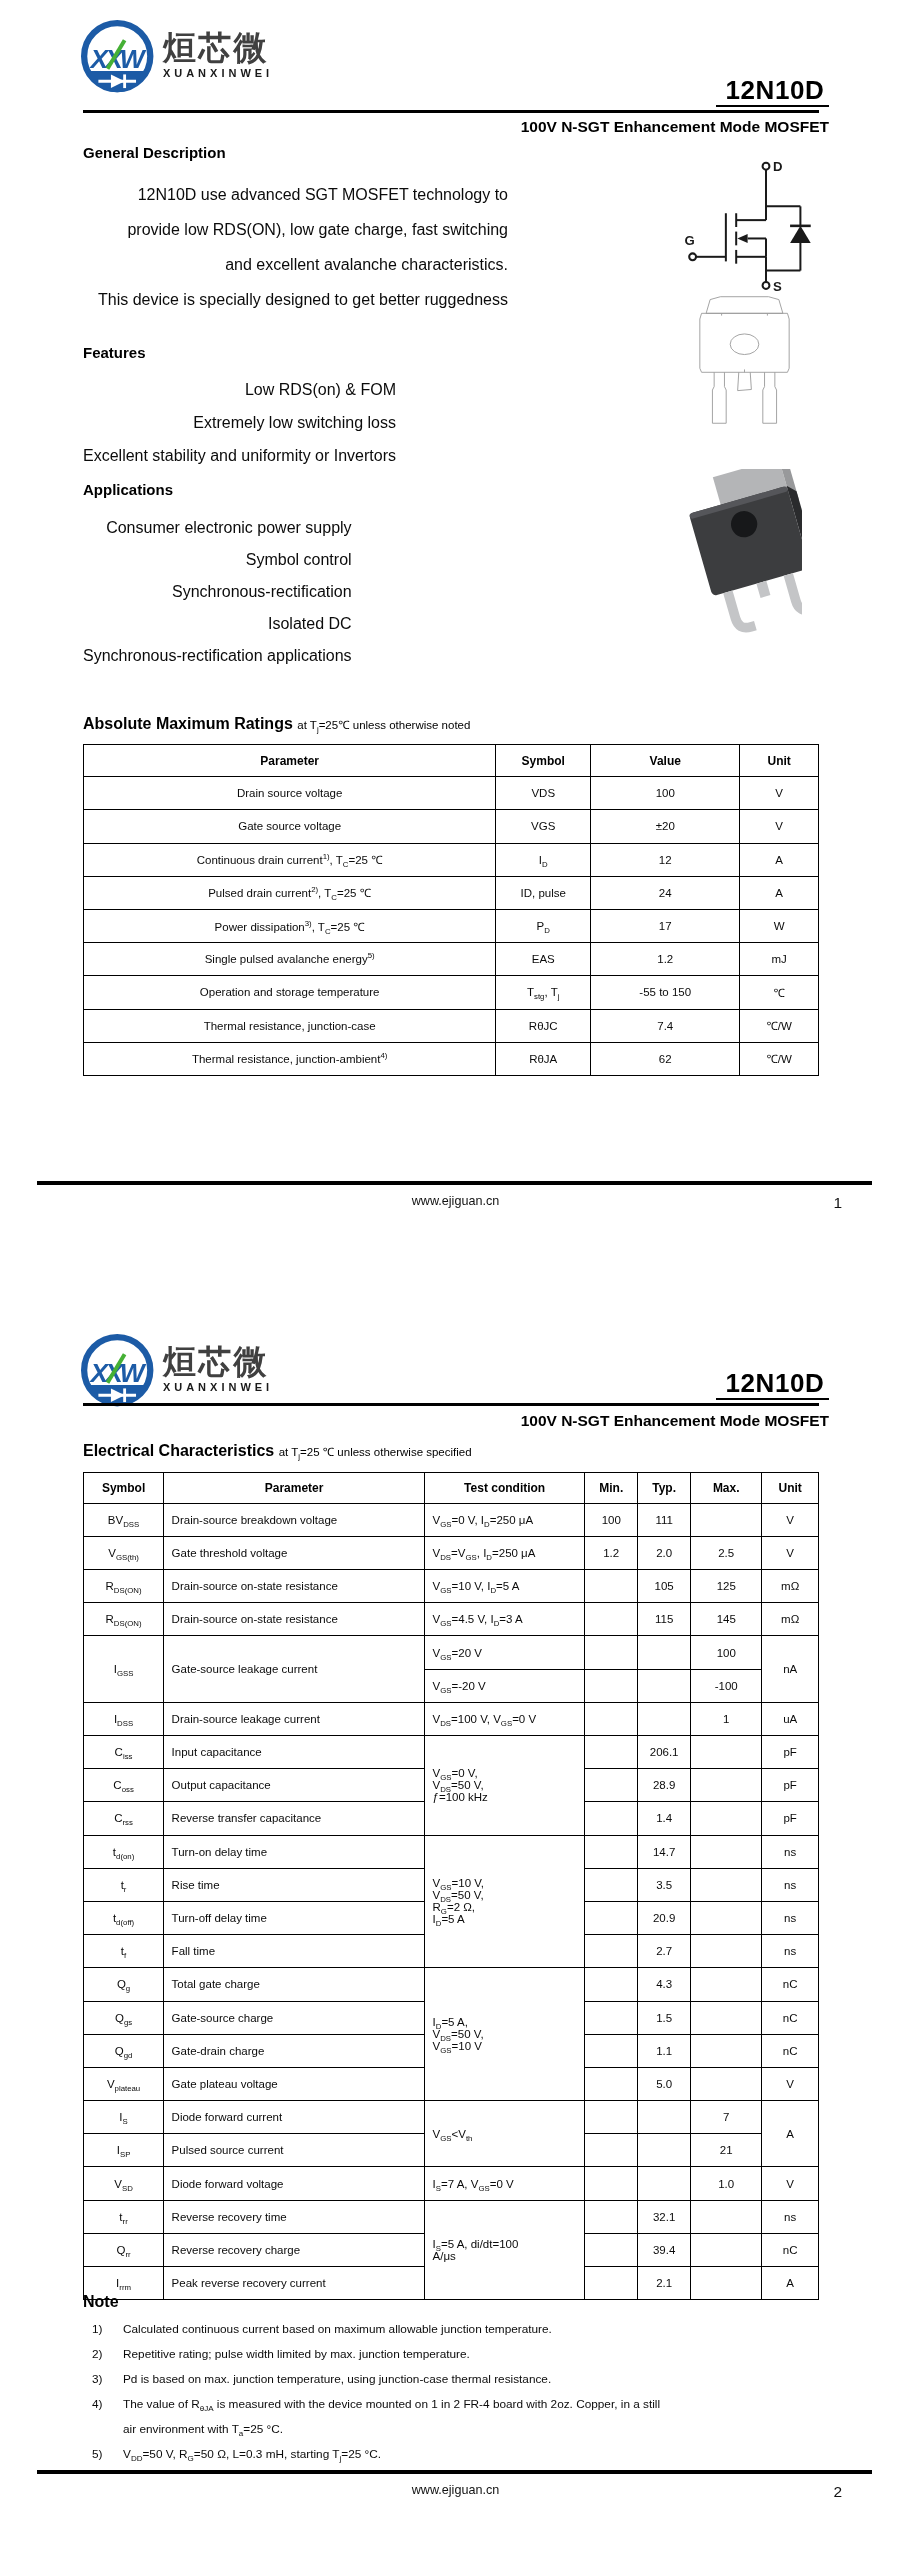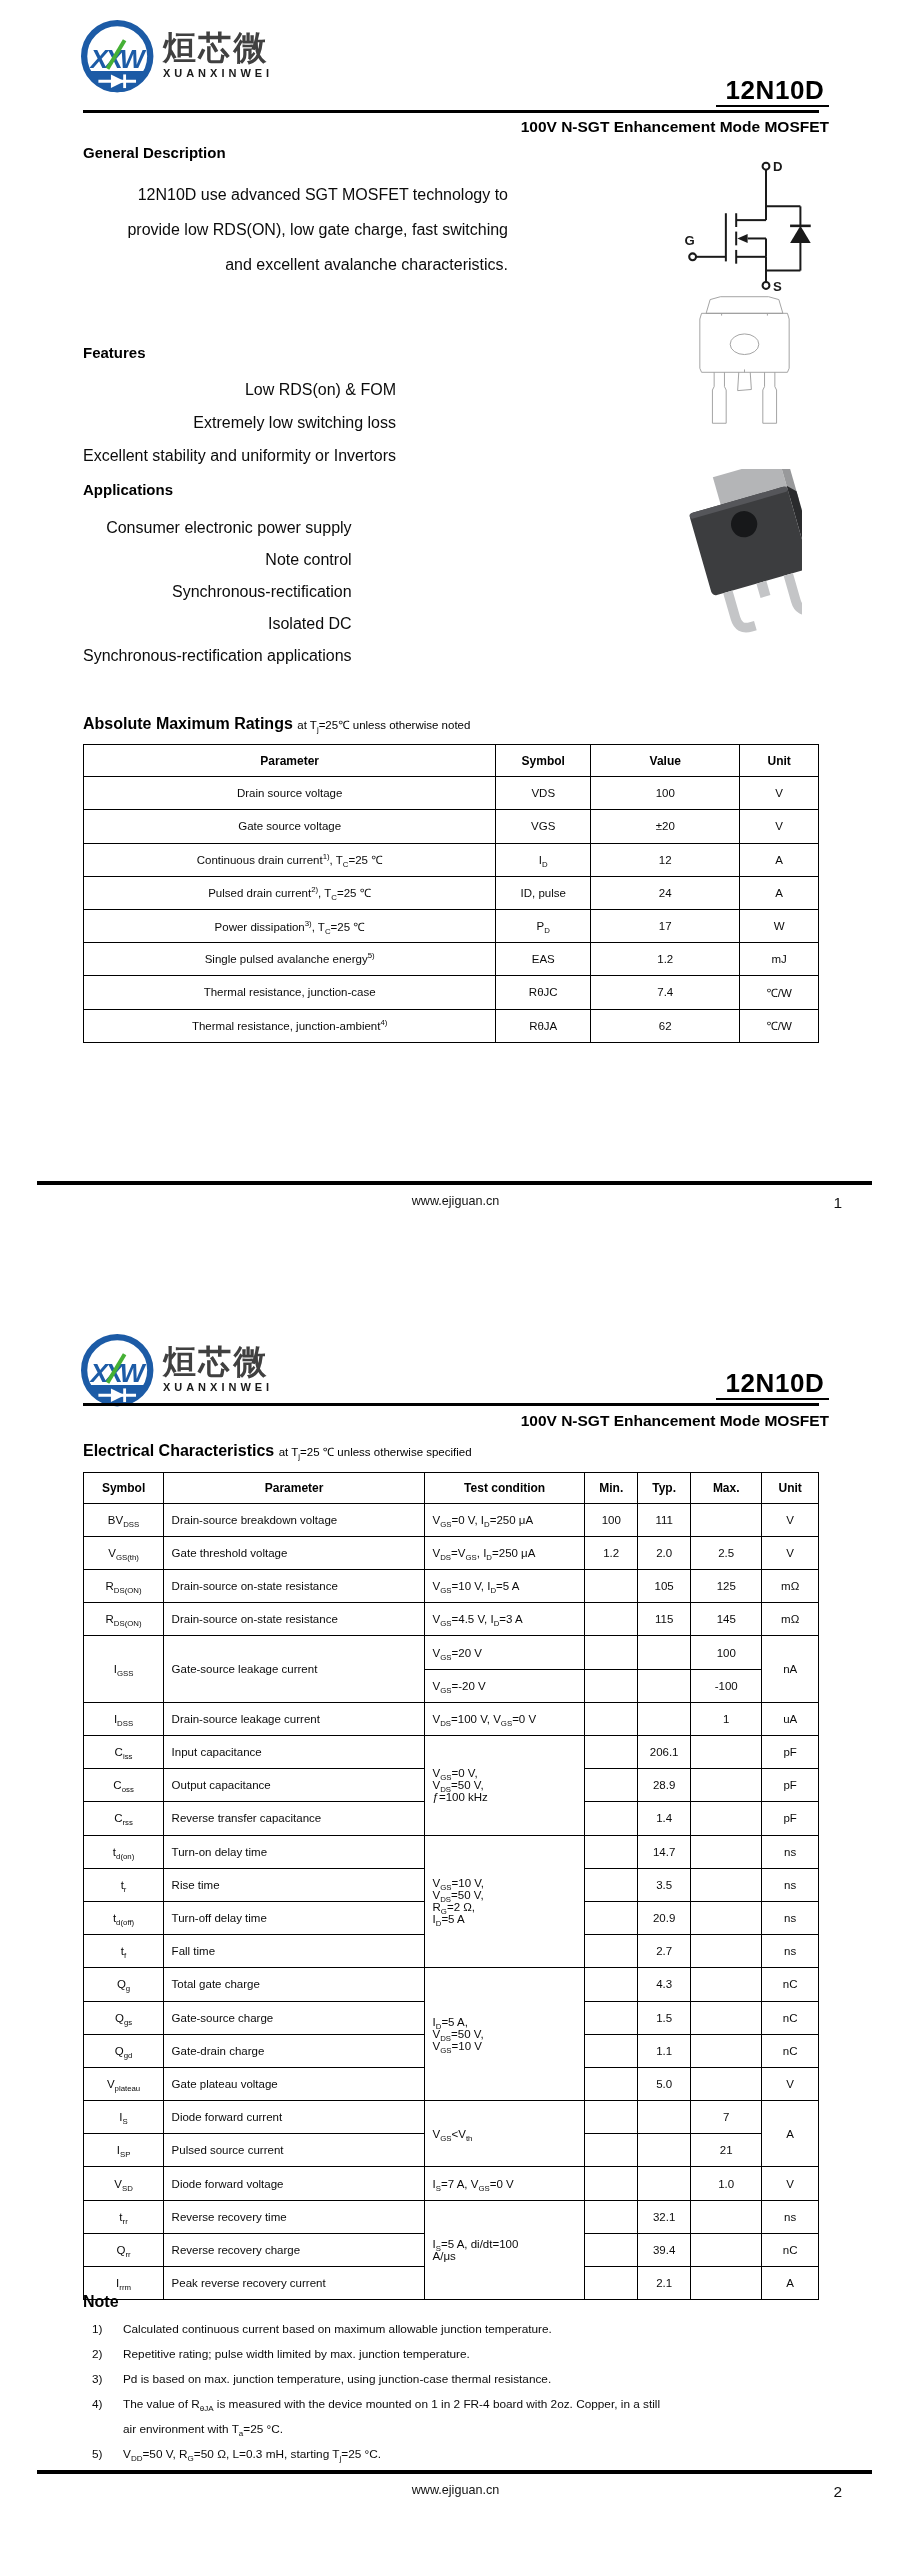--- a/index.html
+++ b/index.html
@@ -76,33 +76,34 @@
 
 <div class="part-title" style="top:76px;">12N10D</div>
 <div class="page-rule" style="top:110px;"></div>
 <div class="subtitle" style="top:118px;">100V N-SGT Enhancement Mode MOSFET</div>
 
 <div class="sec-head" style="top:144px;">General Description</div>
 <div class="body-list gd" style="top:177px;">
     <div class="gd-line">12N10D use advanced SGT  MOSFET technology to</div>
     <div class="gd-line">provide low RDS(ON), low gate charge, fast  switching</div>
     <div class="gd-line">and excellent avalanche characteristics.</div>
+    <div class="gd-line">This device is specially designed to get better ruggedness</div>
   </div>
 
 <div class="sec-head" style="top:344px;">Features</div>
 <div class="body-list feat" style="top:373px;">
     <div class="feat-line">Low RDS(on) &amp; FOM</div>
     <div class="feat-line">Extremely low switching loss</div>
     <div class="feat-line">Excellent stability and uniformity or Invertors</div>
   </div>
 
 <div class="sec-head" style="top:481px;">Applications</div>
 <div class="body-list apps" style="top:512px;">
     <div class="app-line">Consumer electronic power supply</div>
-    <div class="app-line">Note control</div>
+    <div class="app-line">Symbol control</div>
     <div class="app-line">Synchronous-rectification</div>
     <div class="app-line">Isolated DC</div>
     <div class="app-line">Synchronous-rectification applications</div>
   </div>
 
 <div class="abs" style="left:680px;top:158px;">
   <svg width="172" height="138" viewBox="0 0 300 240">
     <g stroke="#1a1a1a" stroke-width="3.5" fill="none">
       <circle cx="150" cy="14" r="6"></circle>
       <line x1="150" y1="20" x2="150" y2="108"></line>
@@ -214,20 +215,26 @@
         <td>17</td>
         <td>W</td>
       </tr>
       <tr>
         <td>Single pulsed avalanche energy<sup>5)</sup></td>
         <td>EAS</td>
         <td>1.2</td>
         <td>mJ</td>
       </tr>
       <tr>
+        <td>Operation and storage temperature</td>
+        <td>T<sub>stg</sub>,  T<sub>j</sub></td>
+        <td>-55 to 150</td>
+        <td>℃</td>
+      </tr>
+      <tr>
         <td>Thermal resistance, junction-case</td>
         <td>RθJC</td>
         <td>7.4</td>
         <td>℃/W</td>
       </tr>
       <tr>
         <td>Thermal resistance, junction-ambient<sup>4)</sup></td>
         <td>RθJA</td>
         <td>62</td>
         <td>℃/W</td>

